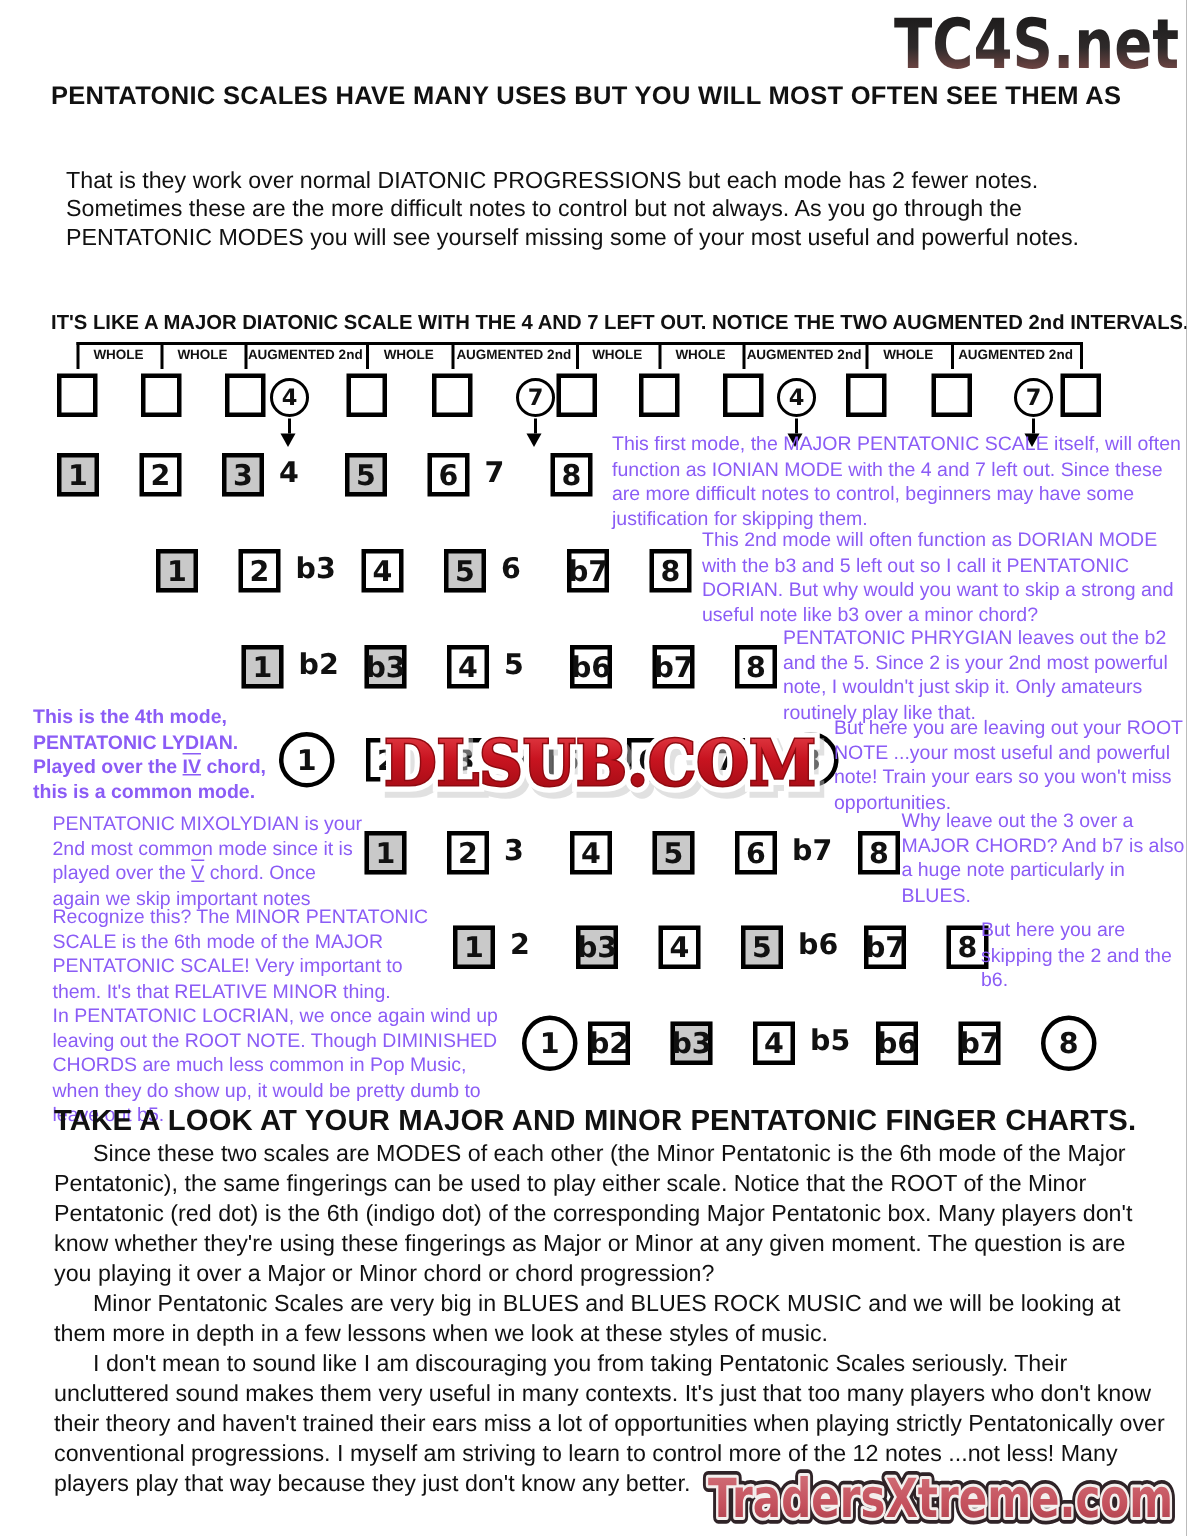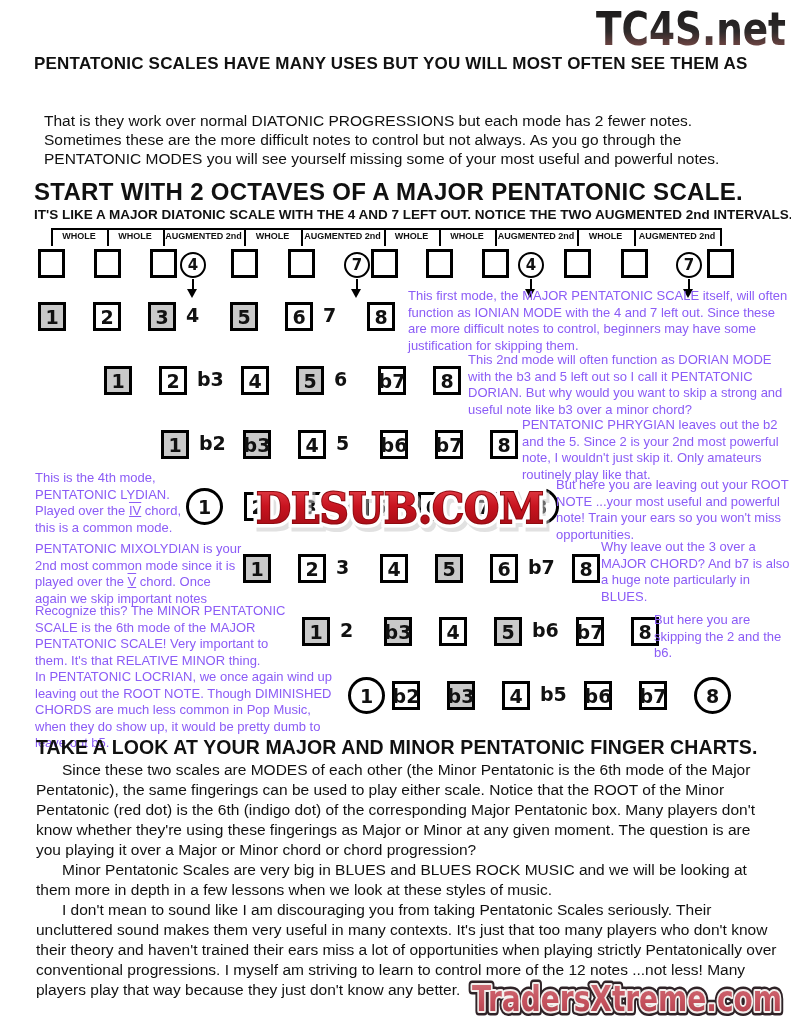--- a/index.html
+++ b/index.html
@@ -56,21 +56,20 @@
         <stop offset="0.55" stop-color="#2e2a2a"></stop>
         <stop offset="0.82" stop-color="#6e4543"></stop>
         <stop offset="1" stop-color="#a2625c"></stop>
       </linearGradient>
     </defs>
     <text x="198" y="43" text-anchor="end" font-family="DejaVu Sans, sans-serif" font-weight="bold" font-size="46" textLength="190" lengthAdjust="spacingAndGlyphs" fill="url(#tcg)">TC4S.net</text>
   </svg>
 
   <div class="abs kicker">PENTATONIC SCALES HAVE MANY USES BUT YOU WILL MOST OFTEN SEE THEM AS</div>
   <div class="abs intro">That is they work over normal DIATONIC PROGRESSIONS but each mode has 2 fewer notes. Sometimes these are the more difficult notes to control but not always. As you go through the PENTATONIC MODES you will see yourself missing some of your most useful and powerful notes.</div>
-  <div class="abs h2a">START WITH 2 OCTAVES OF A MAJOR PENTATONIC SCALE.</div>
   <div class="abs suba">IT'S LIKE A MAJOR DIATONIC SCALE WITH THE 4 AND 7 LEFT OUT. NOTICE THE TWO AUGMENTED 2nd INTERVALS.</div>
 
   <div id="dynamic-layer" class="layer">
       <div class="bracket-line" style="left: 51px; top: 228px; width: 671px;"></div>
       <div class="tick" style="left: 51px; top: 228px; height: 18px;"></div>
       <div class="tick" style="left: 107px; top: 228px; height: 18px;"></div>
       <div class="tick" style="left: 163px; top: 228px; height: 18px;"></div>
       <div class="tick" style="left: 244px; top: 228px; height: 18px;"></div>
       <div class="tick" style="left: 301px; top: 228px; height: 18px;"></div>
       <div class="tick" style="left: 384px; top: 228px; height: 18px;"></div>
@@ -140,21 +139,21 @@
       <div class="nbox" style="left: 490px; top: 430px;">8</div>
       <div class="sidenote" style="left: 522px; top: 417px; width: 268px;">PENTATONIC PHRYGIAN leaves out the b2 and the 5. Since 2 is your 2nd most powerful note, I wouldn't just skip it. Only amateurs routinely play like that.</div>
       <div class="ncircle" style="left: 186px; top: 488px;">1</div>
       <div class="nbox" style="left: 244px; top: 492px;">2</div>
       <div class="nbox" style="left: 296px; top: 492px;">3</div>
       <div class="ntext" style="left: 331px; top: 494px;">#4</div>
       <div class="nbox" style="left: 366px; top: 492px;">5</div>
       <div class="nbox" style="left: 418px; top: 492px;">6</div>
       <div class="nbox" style="left: 470px; top: 492px;">7</div>
       <div class="ncircle" style="left: 522px; top: 488px;">8</div>
-      <div class="sidenote" style="left: 35px; top: 470px; width: 158px;">This is the 4th mode, PENTATONIC LYDIAN. Played over the <span class="rn">IV</span> chord, this is a common mode.</div>
+      <div class="sidenote" style="left: 22px; top: 470px; width: 158px; font-weight: bold;">This is the 4th mode, PENTATONIC LYDIAN. Played over the <span class="rn">IV</span> chord, this is a common mode.</div>
       <div class="sidenote" style="left: 556px; top: 477px; width: 236px;">But here you are leaving out your ROOT NOTE ...your most useful and powerful note! Train your ears so you won't miss opportunities.</div>
       <div class="nbox sh" style="left: 243px; top: 554px;">1</div>
       <div class="nbox" style="left: 298px; top: 554px;">2</div>
       <div class="ntext" style="left: 336px; top: 556px;">3</div>
       <div class="nbox" style="left: 380px; top: 554px;">4</div>
       <div class="nbox sh" style="left: 435px; top: 554px;">5</div>
       <div class="nbox" style="left: 490px; top: 554px;">6</div>
       <div class="ntext" style="left: 528px; top: 556px;">b7</div>
       <div class="nbox" style="left: 572px; top: 554px;">8</div>
       <div class="sidenote" style="left: 35px; top: 541px; width: 208px;">PENTATONIC MIXOLYDIAN is your 2nd most common mode since it is played over the <span class="rn">V</span> chord. Once again we skip important notes</div>

